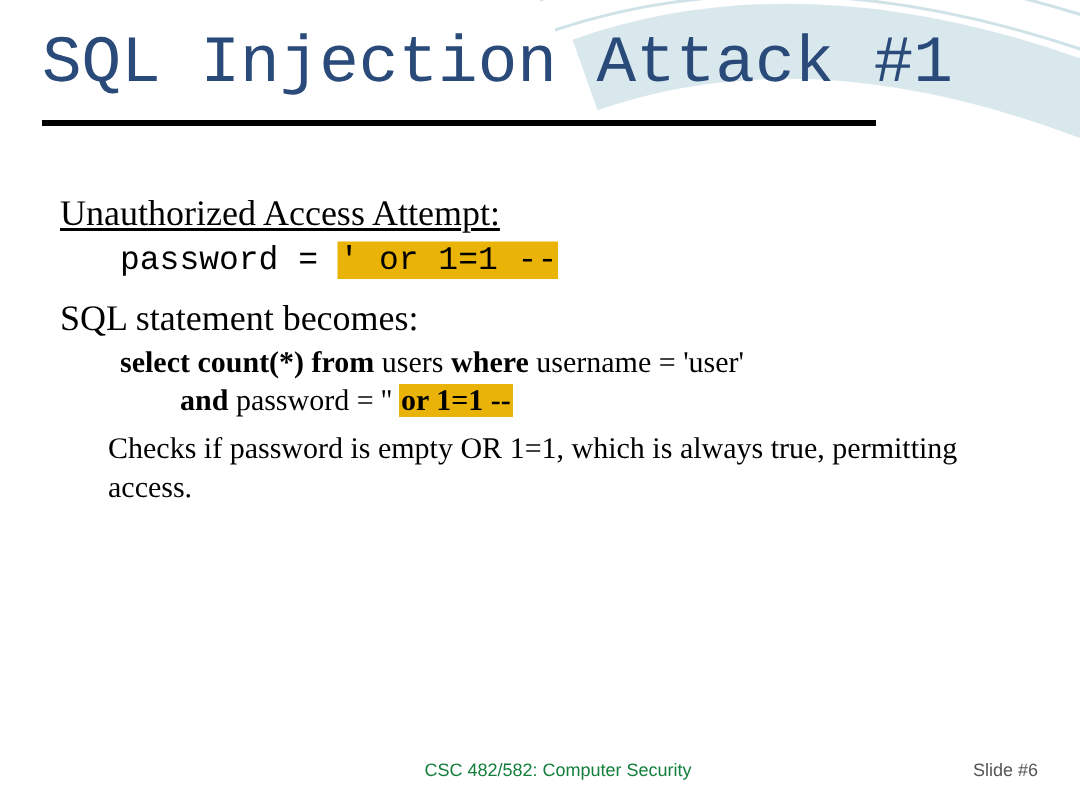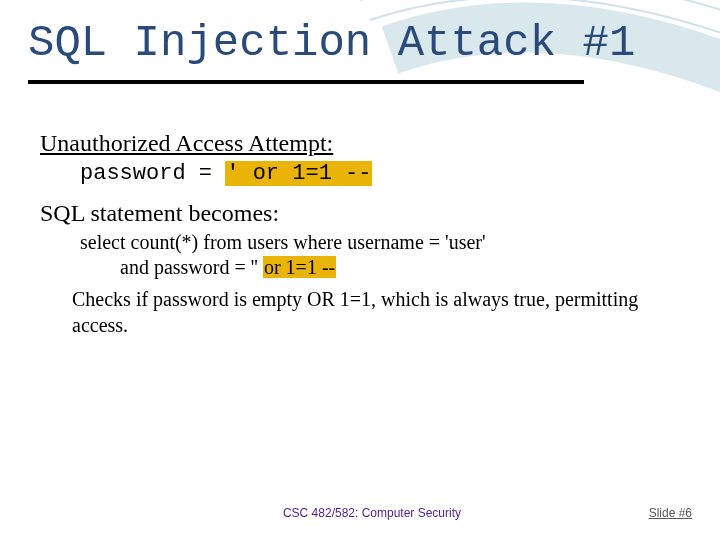--- a/index.html
+++ b/index.html
@@ -66,47 +66,46 @@
   .h2line {
     font-size: 24px;
     margin-bottom: 3px;
   }
   .sql {
     font-size: 20px;
     margin-left: 40px;
     margin-bottom: 6px;
     line-height: 1.25;
   }
-  .sql .kw { font-weight: normal; }
+  .sql .kw { font-weight: bold; }
   .sql .it { }
   .explain {
     font-size: 20px;
     margin-left: 32px;
     line-height: 1.3;
     margin-top: 4px;
   }
   .footer-center {
     position: absolute;
     bottom: 20px;
     left: 0;
     right: 0;
     text-align: center;
     font-family: Arial, sans-serif;
     font-size: 12px;
-    color: #4c1d95;
+    color: #15803d;
     padding-left: 24px;
   }
   .footer-right {
     position: absolute;
     bottom: 20px;
     right: 28px;
     font-family: Arial, sans-serif;
     font-size: 12px;
     color: #555;
-    text-decoration: underline;
   }
   .indent2 { padding-left: 40px; display: block; }
 </style>
 </head>
 <body>
 
 <svg class="swoosh" viewBox="0 0 420 180">
   <path d="M 0 40 Q 180 -20 420 70" stroke="#cfe2e8" stroke-width="2" fill="none"></path>
   <path d="M 10 60 Q 190 0 420 95" stroke="#cfe2e8" stroke-width="2" fill="none"></path>
   <path d="M 30 90 Q 200 30 420 130" stroke="rgba(180,210,220,0.5)" stroke-width="50" fill="none"></path>

